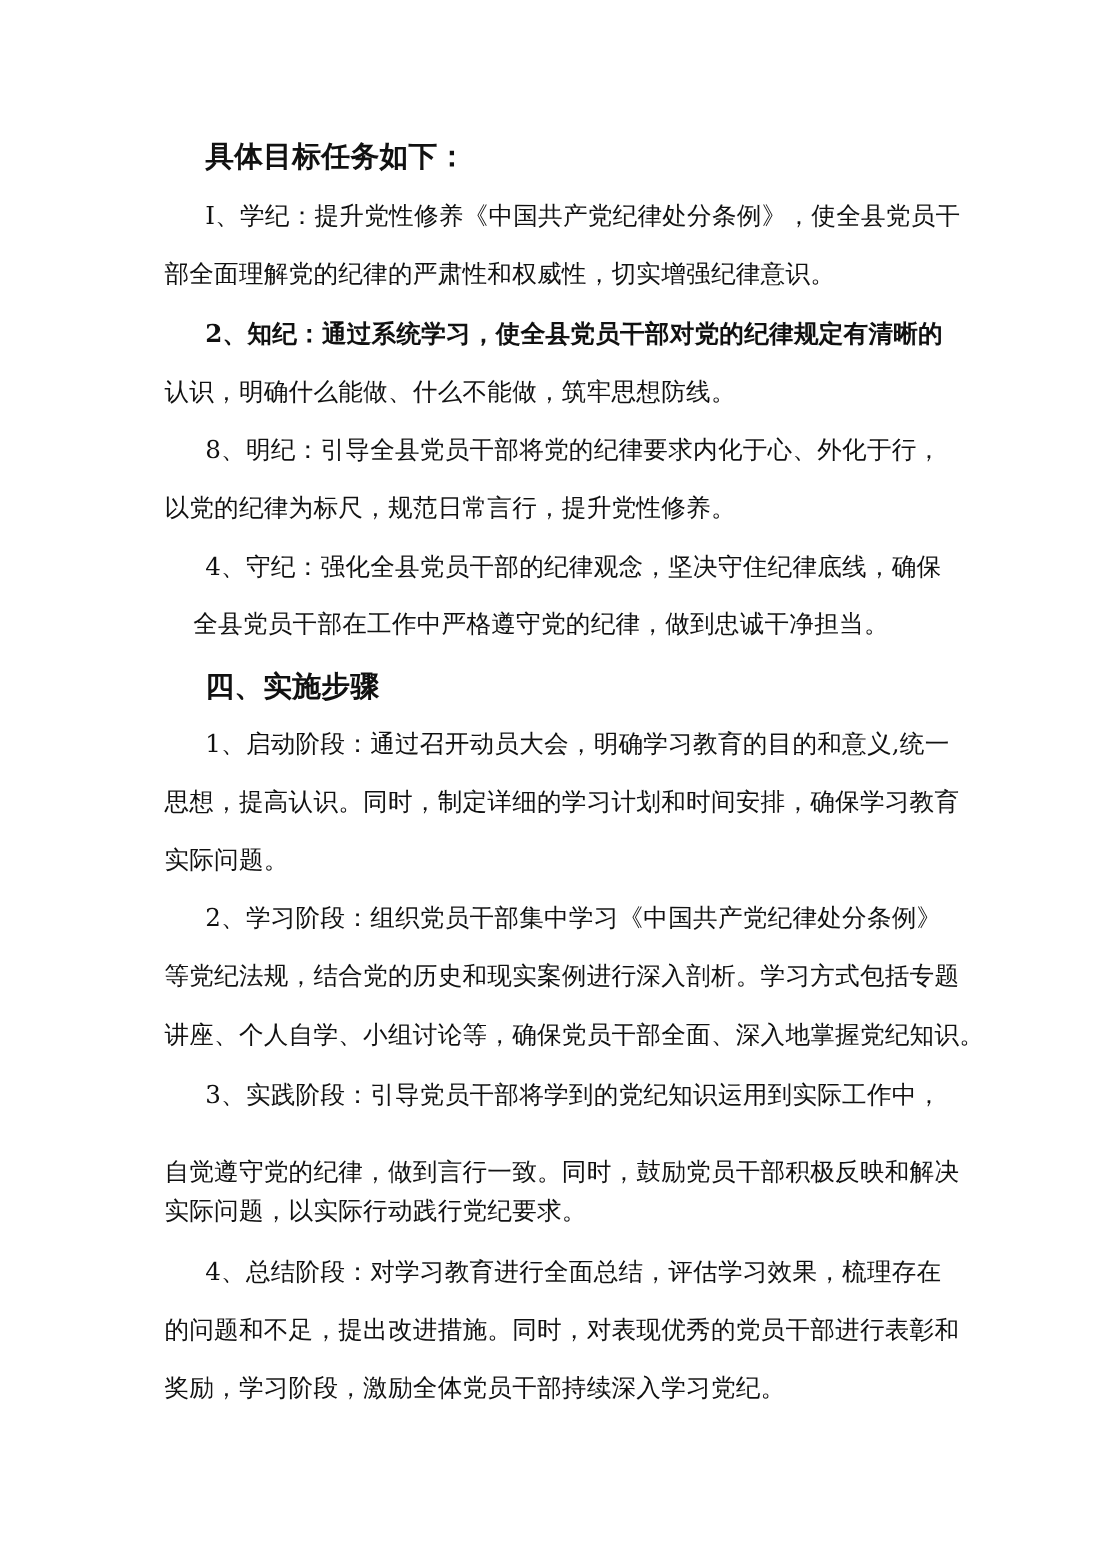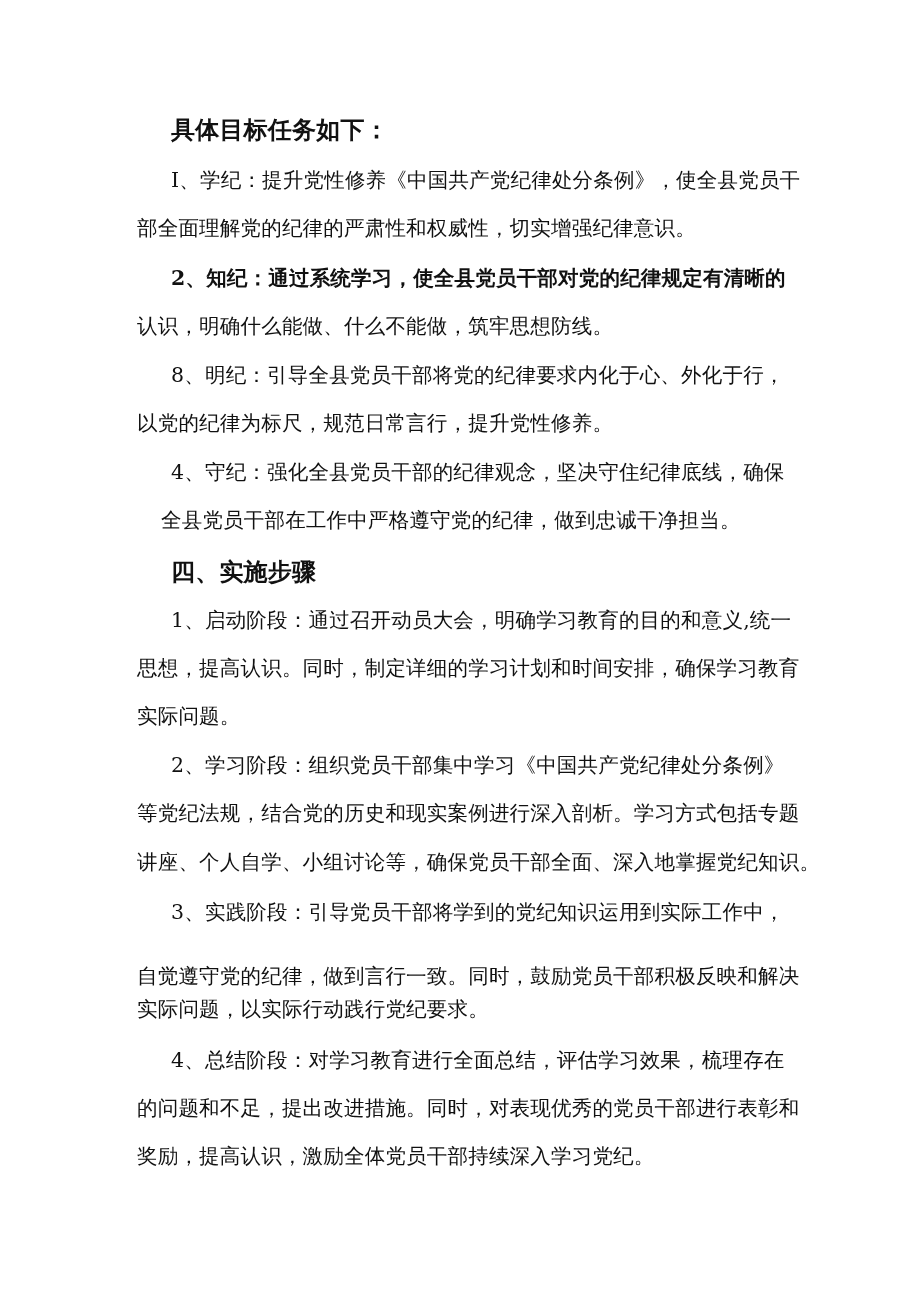--- a/index.html
+++ b/index.html
@@ -76,16 +76,16 @@
 
   <div>
     <div class="line indent" style="top:782px;">3、实践阶段：引导党员干部将学到的党纪知识运用到实际工作中，</div>
     <div class="line" style="top:830px;margin-top:16px;">自觉遵守党的纪律，做到言行一致。同时，鼓励党员干部积极反映和解决</div>
     <div class="line" style="top:879px;">实际问题，以实际行动践行党纪要求。</div>
   </div>
 
   <div>
     <div class="line indent" style="top:930px;">4、总结阶段：对学习教育进行全面总结，评估学习效果，梳理存在</div>
     <div class="line" style="top:978px;">的问题和不足，提出改进措施。同时，对表现优秀的党员干部进行表彰和</div>
-    <div class="line" style="top:1026px;">奖励，提高认识，激励全体党员干部持续深入学习党纪。</div>
+    <div class="line" style="top:1026px;">奖励，学习阶段，激励全体党员干部持续深入学习党纪。</div>
   </div>
 
 </div>
 
 </body></html>

